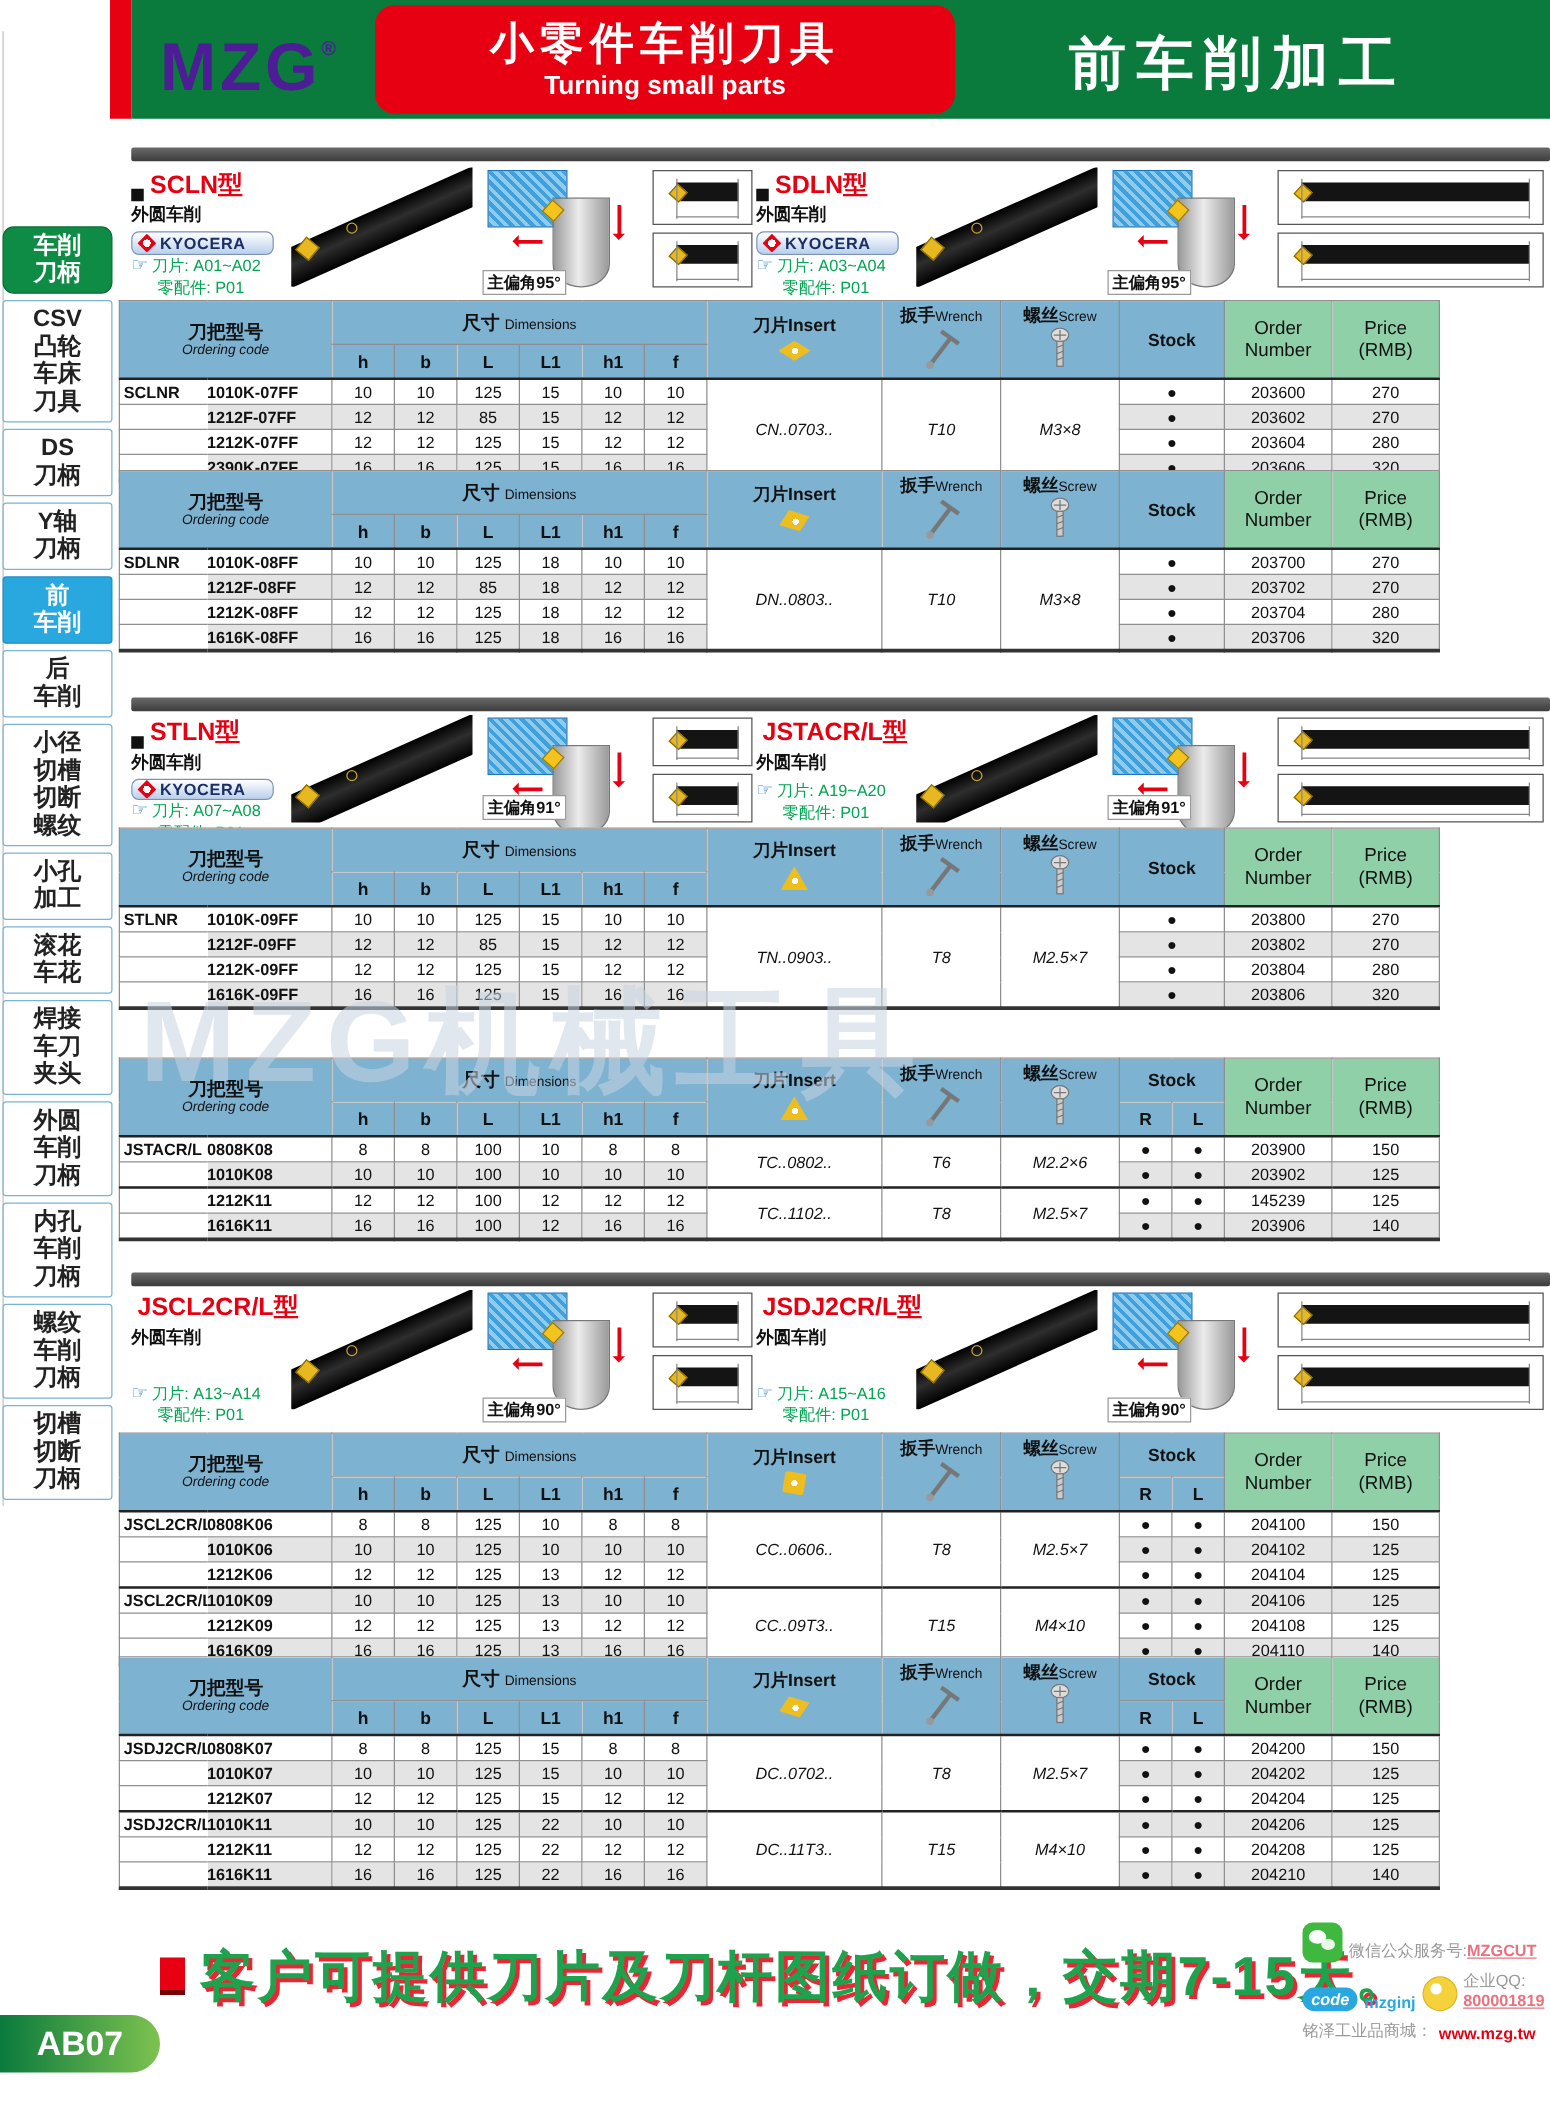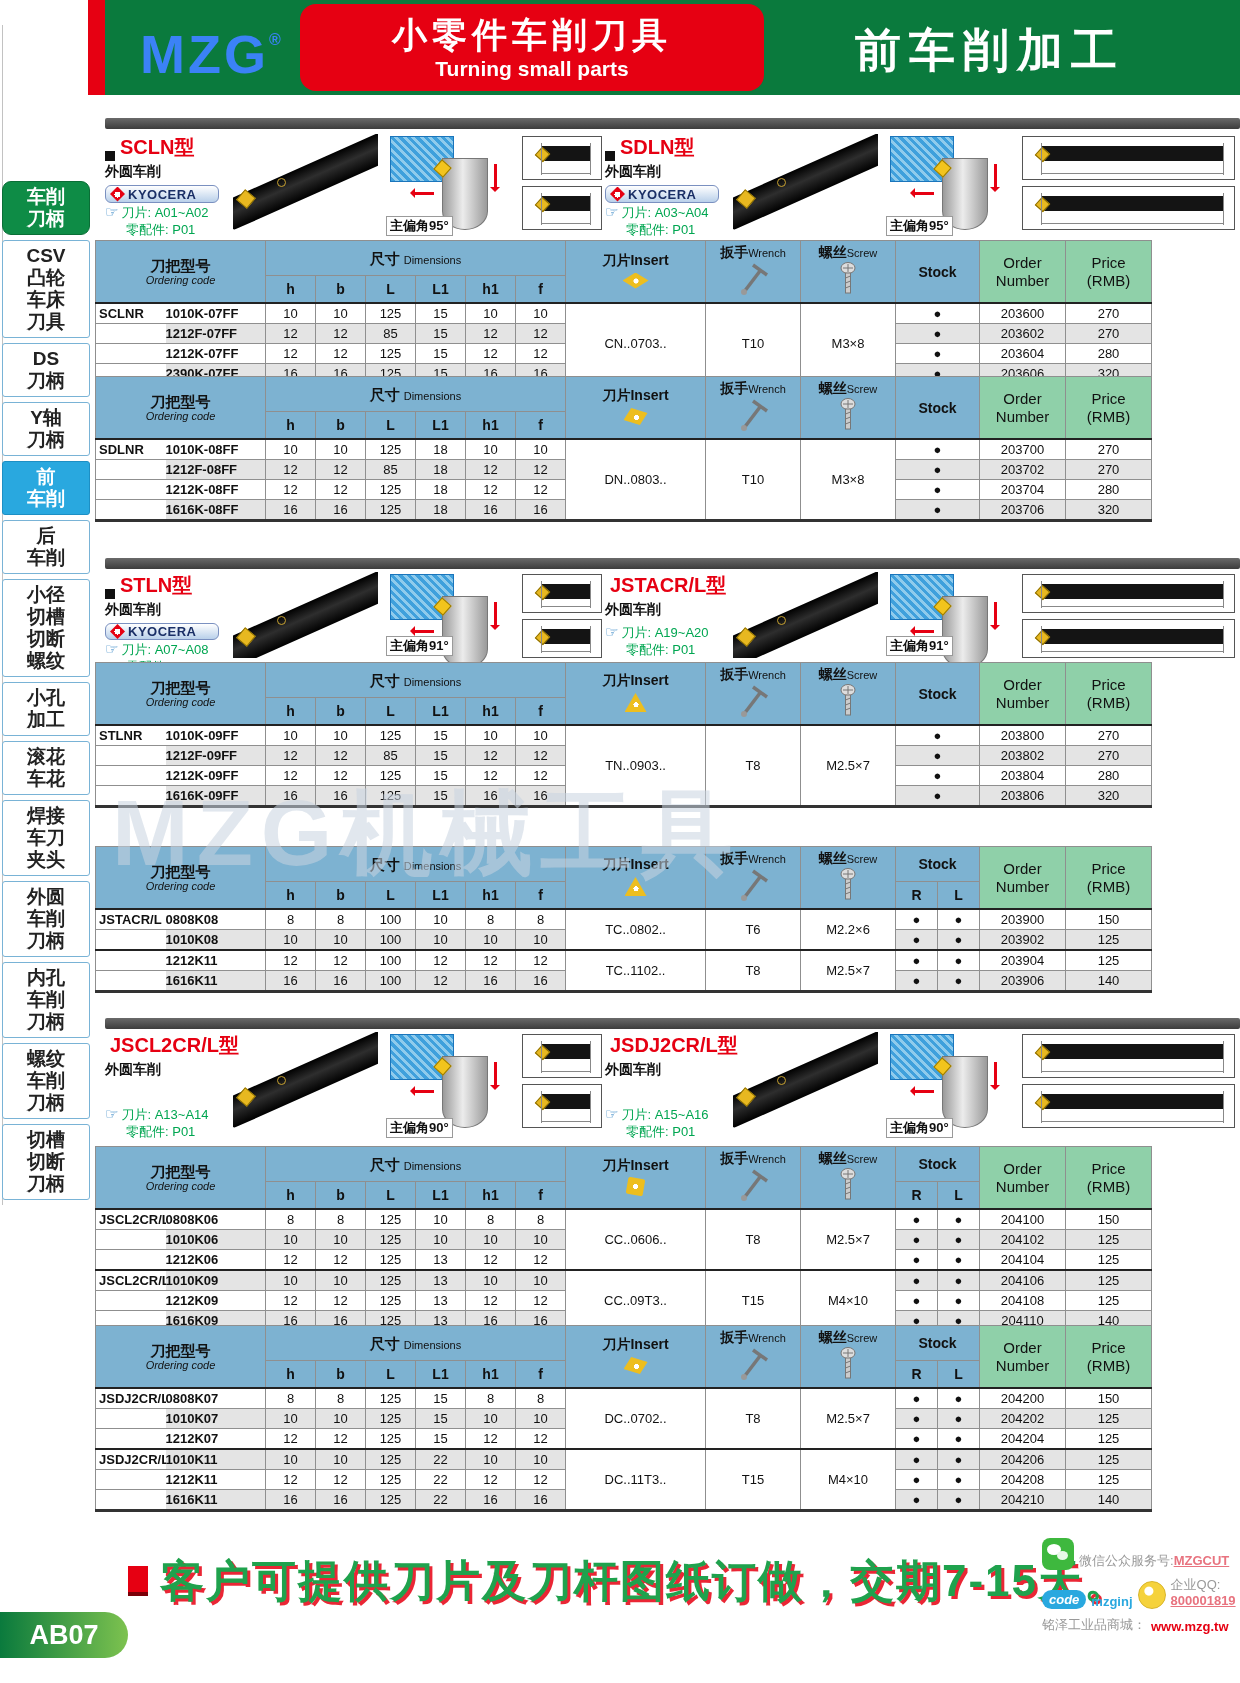--- a/index.html
+++ b/index.html
@@ -3,21 +3,21 @@
 <meta charset="utf-8">
 <style>
   html,body{margin:0;padding:0;}
   body{width:1240px;height:1683px;position:relative;background:#fff;overflow:hidden;
        font-family:"Liberation Sans","DejaVu Sans",sans-serif;color:#111;}
   .abs{position:absolute;}
 
   
   .hdr-band{left:105px;top:0;width:1135px;height:95px;background:#0a7a3d;}
   .hdr-redstrip{left:88px;top:0;width:17px;height:95px;background:#e60012;}
-  .brand{left:140px;top:10px;color:#3b82f6;font-size:54px;font-weight:900;letter-spacing:3px;line-height:60px;}
+  .brand{left:128px;top:10px;color:#4c1d95;font-size:54px;font-weight:900;letter-spacing:3px;line-height:60px;}
   .brand sup{font-size:16px;vertical-align:28px;}
   .banner{left:300px;top:4px;width:464px;height:87px;background:#e60012;border-radius:16px;
           color:#fff;text-align:center;display:flex;flex-direction:column;justify-content:center;}
   .banner .l1{font-size:35px;font-weight:bold;letter-spacing:5px;line-height:42px;}
   .banner .l2{font-size:21px;font-weight:bold;line-height:26px;}
   .page-title{left:855px;top:20px;color:#fff;font-size:46px;font-weight:bold;letter-spacing:8px;}
 
   .divider{left:105px;width:1135px;height:11px;background:linear-gradient(#6a6a6a,#3c3c3c);border-radius:2px;}
   .left-rule{left:2px;top:25px;width:1px;height:1180px;background:#c2c2c2;}
 
@@ -79,21 +79,21 @@
   .th-blue{background:#7db2d1;font-weight:bold;font-size:14px;}
   .th-green{background:#8fd0a9;font-weight:normal;font-size:15px;line-height:18px;}
   .th-main{font-size:15px;font-weight:bold;line-height:17px;}
   .th-sub{font-size:11px;font-weight:normal;line-height:13px;font-style:italic;}
   .th-en{font-size:11px;font-weight:normal;}
   .ptable tbody td{height:19px;font-size:13px;line-height:19px;}
   .ptable tbody tr.alt td{background:#e4e4e4;}
   .ptable tbody tr.gstart td{border-top:2px solid #222;}
   td.cpre{border-right:none!important;text-align:left;padding-left:3px;font-weight:bold;background:#fff!important;}
   td.csuf{border-left:none!important;text-align:left;font-weight:bold;}
-  td.grp{background:#fff!important;font-size:14px;}
+  td.grp{background:#fff!important;font-size:14px;font-style:italic;}
   td.dot{font-size:9px;}
   .ins{display:inline-block;margin-top:3px;}
   .ins.diamond{width:26px;height:16px;background:radial-gradient(circle at 50% 50%,#fff 0 2.5px,#edbe1e 2.6px);
                clip-path:polygon(50% 0,100% 50%,50% 100%,0 50%);}
   .ins.rhombus{width:24px;height:17px;background:radial-gradient(circle at 52% 55%,#fff 0 2.5px,#edbe1e 2.6px);
                clip-path:polygon(32% 0,100% 30%,68% 100%,0 70%);}
   .ins.triangle{width:22px;height:19px;background:radial-gradient(circle at 50% 62%,#fff 0 2.5px,#edbe1e 2.6px);
                 clip-path:polygon(50% 0,100% 100%,0 100%);}
   .ins.square{width:17px;height:17px;border-radius:2px;transform:rotate(10deg);
               background:radial-gradient(circle at 50% 50%,#fff 0 2.5px,#edbe1e 2.6px);}
@@ -921,21 +921,21 @@
           <td>12</td>
           <td>100</td>
           <td>12</td>
           <td>12</td>
           <td>12</td>
           <td class="grp" rowspan="2">TC..1102..</td>
           <td class="grp" rowspan="2">T8</td>
           <td class="grp" rowspan="2">M2.5×7</td>
           <td class="dot">●</td>
           <td class="dot">●</td>
-          <td>203904</td>
+          <td>145239</td>
           <td>125</td>
         </tr>
         <tr class="alt ">
           <td class="cpre"></td>
           <td class="csuf">1616K11</td>
           <td>16</td>
           <td>16</td>
           <td>100</td>
           <td>12</td>
           <td>16</td>

